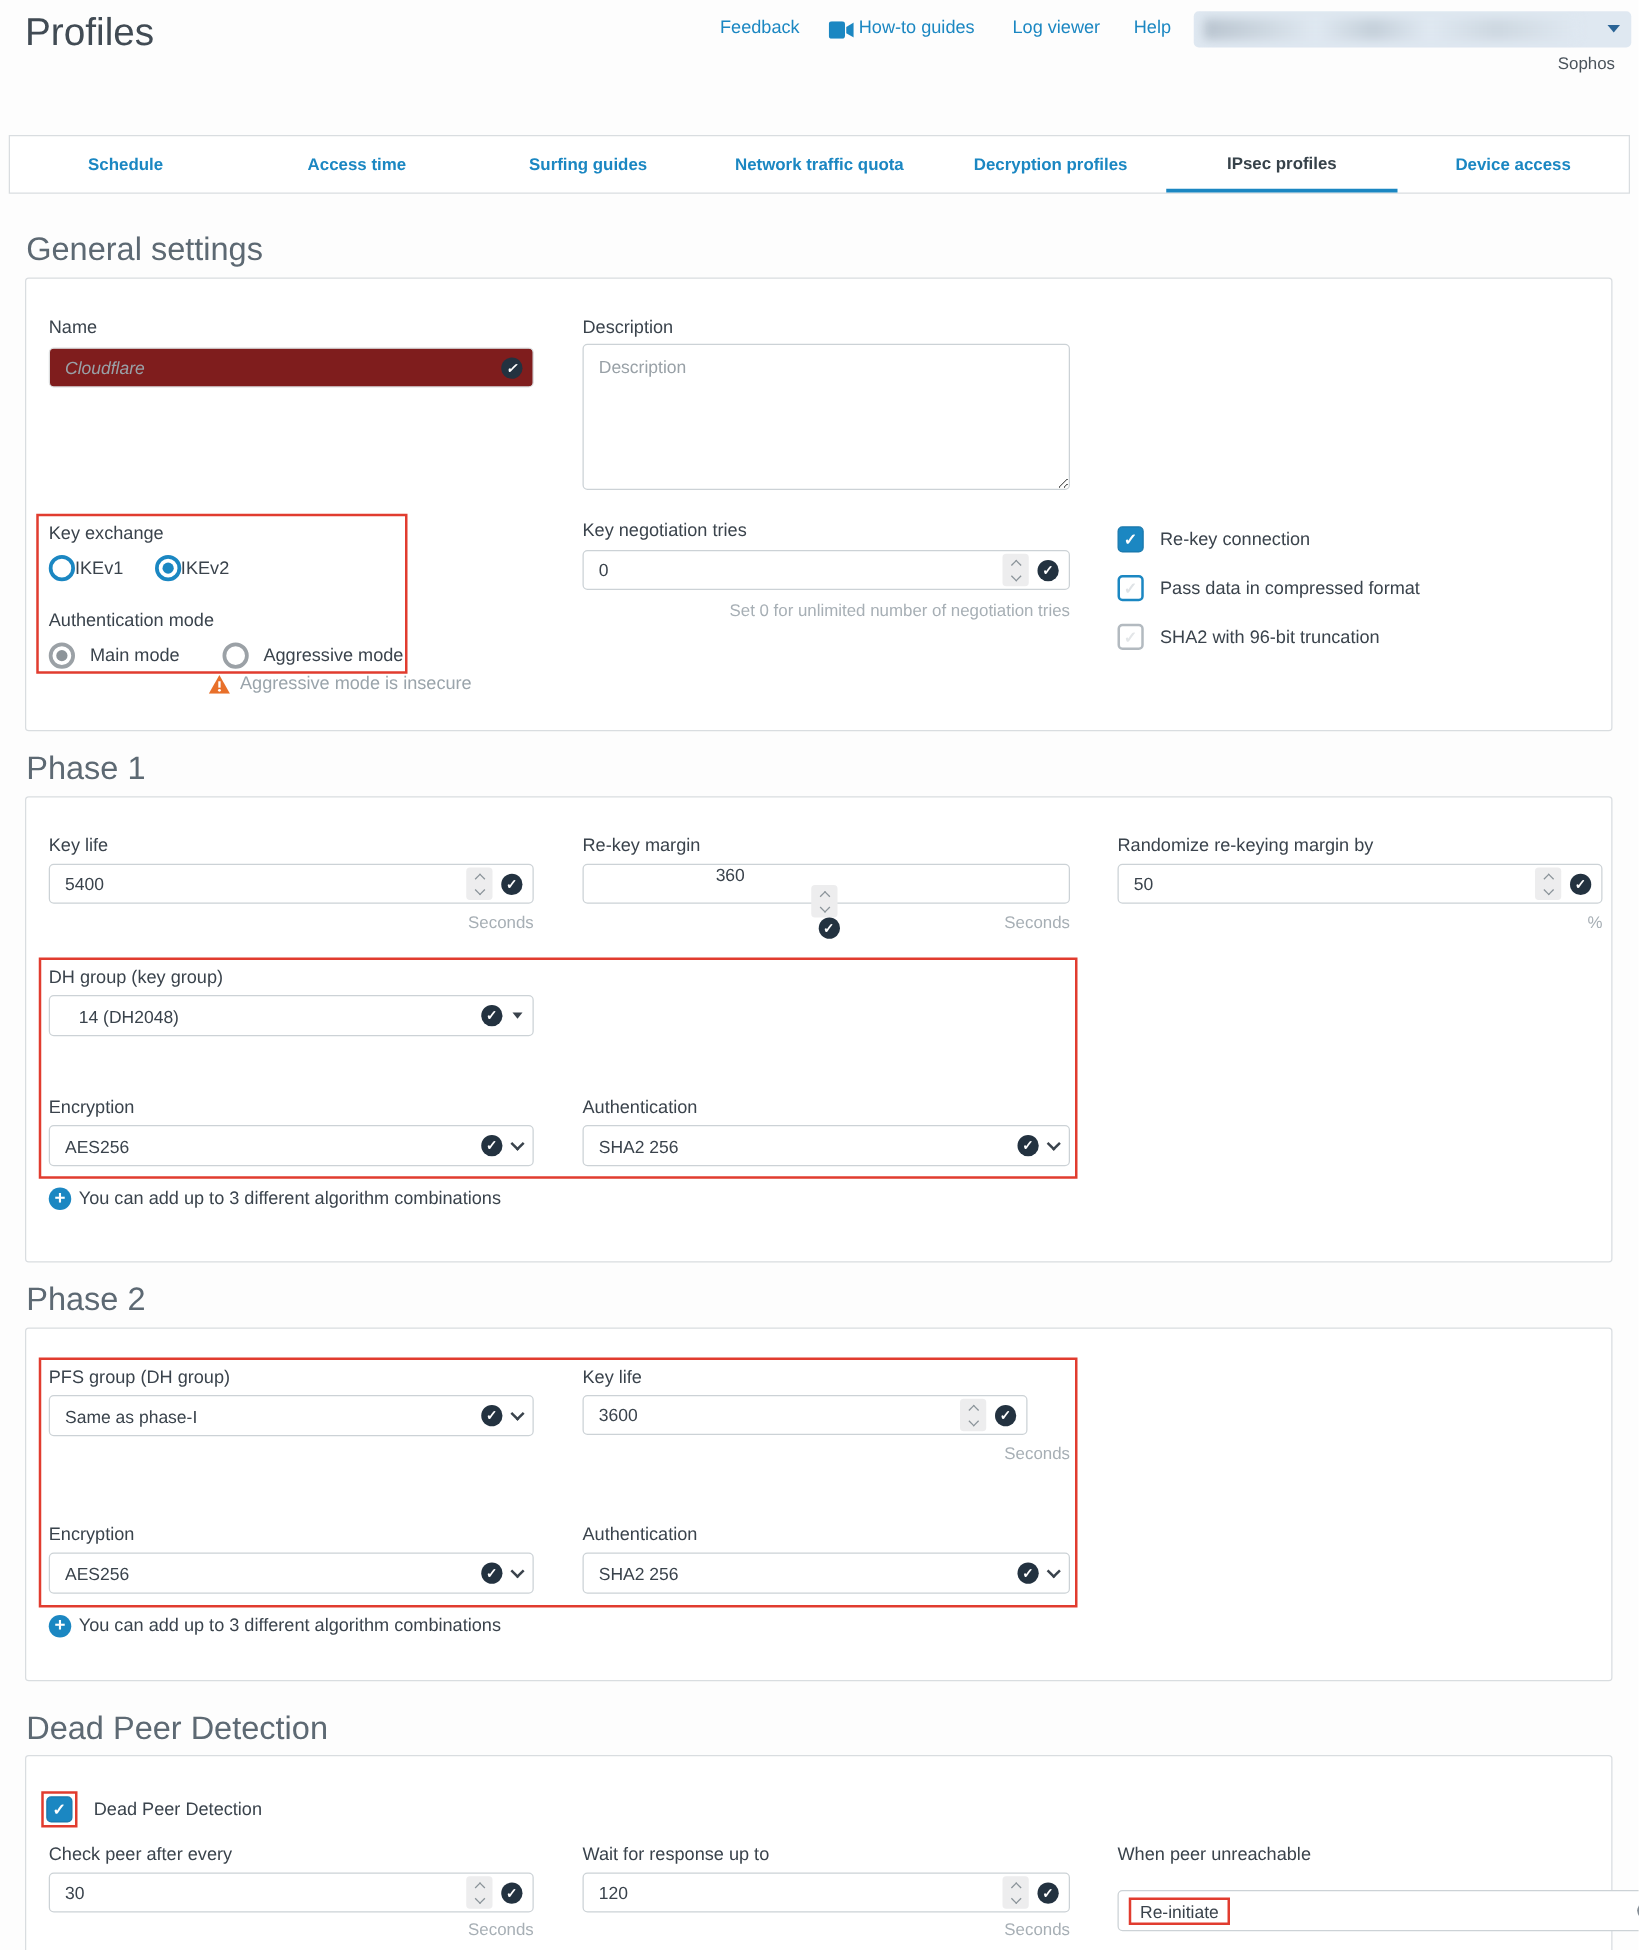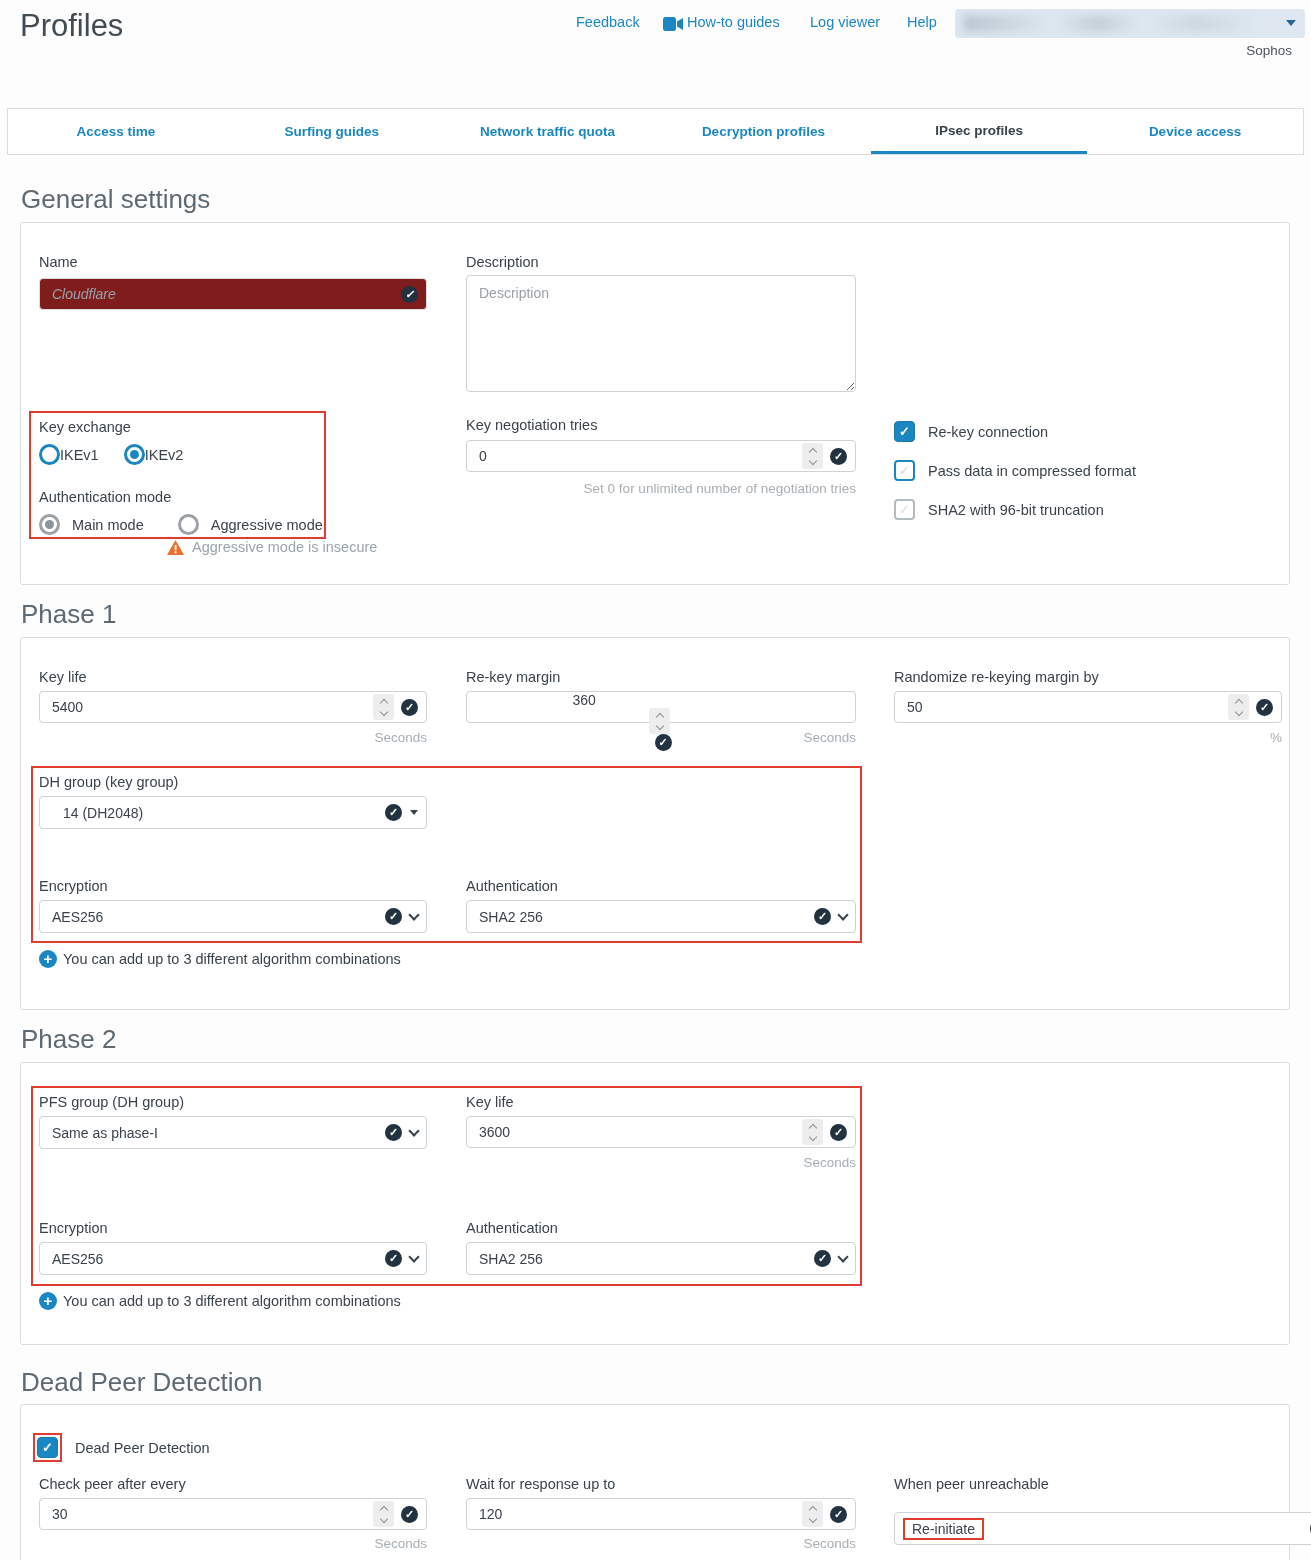--- a/index.html
+++ b/index.html
@@ -98,20 +98,21 @@
   <div class="abs top-link" style="left:687px;">How-to guides</div>
   <div class="abs top-link" style="left:810px;">Log viewer</div>
   <div class="abs top-link" style="left:907px;">Help</div>
   <div class="abs user-pill">
     <div class="pill-blur"></div>
     <div class="pill-caret"></div>
   </div>
   <div class="abs brand">Sophos</div>
 
   <div class="abs tabbar">
+    <div class="tab">Schedule</div>
     <div class="tab">Access time</div>
     <div class="tab">Surfing guides</div>
     <div class="tab">Network traffic quota</div>
     <div class="tab">Decryption profiles</div>
     <div class="tab active">IPsec profiles</div>
     <div class="tab">Device access</div>
   </div>
 
   <div class="abs sec-heading" style="top:184px;">General settings</div>
   <div class="abs panel" style="top:222px; height:363px;">
@@ -250,21 +251,21 @@
     <div class="redbox" style="left:10px; top:23px; width:831px; height:200px;"></div>
 
     <div class="abs flabel" style="left:18px; top:31px;">PFS group (DH group)</div>
     <div class="inputbox" style="left:18px; top:53px; width:388px; height:33px;">
       <span class="val">Same as phase-I</span>
       <span class="badge">✓</span>
       <span class="sel-chev"></span>
     </div>
 
     <div class="abs flabel" style="left:445px; top:31px;">Key life</div>
-    <div class="inputbox" style="left:445px; top:53px; width:390px;">
+    <div class="inputbox" style="left:445px; top:53px; width:356px;">
       <input class="val" value="3600" style="">
       <span class="spinner">
           <span class="chev-up"></span>
           <span class="chev-dn"></span>
         </span>
       <span class="badge">✓</span>
     </div>
     <div class="unit" style="left:445px; top:92px; width:390px;">Seconds</div>
 
     <div class="abs flabel" style="left:18px; top:157px;">Encryption</div>

